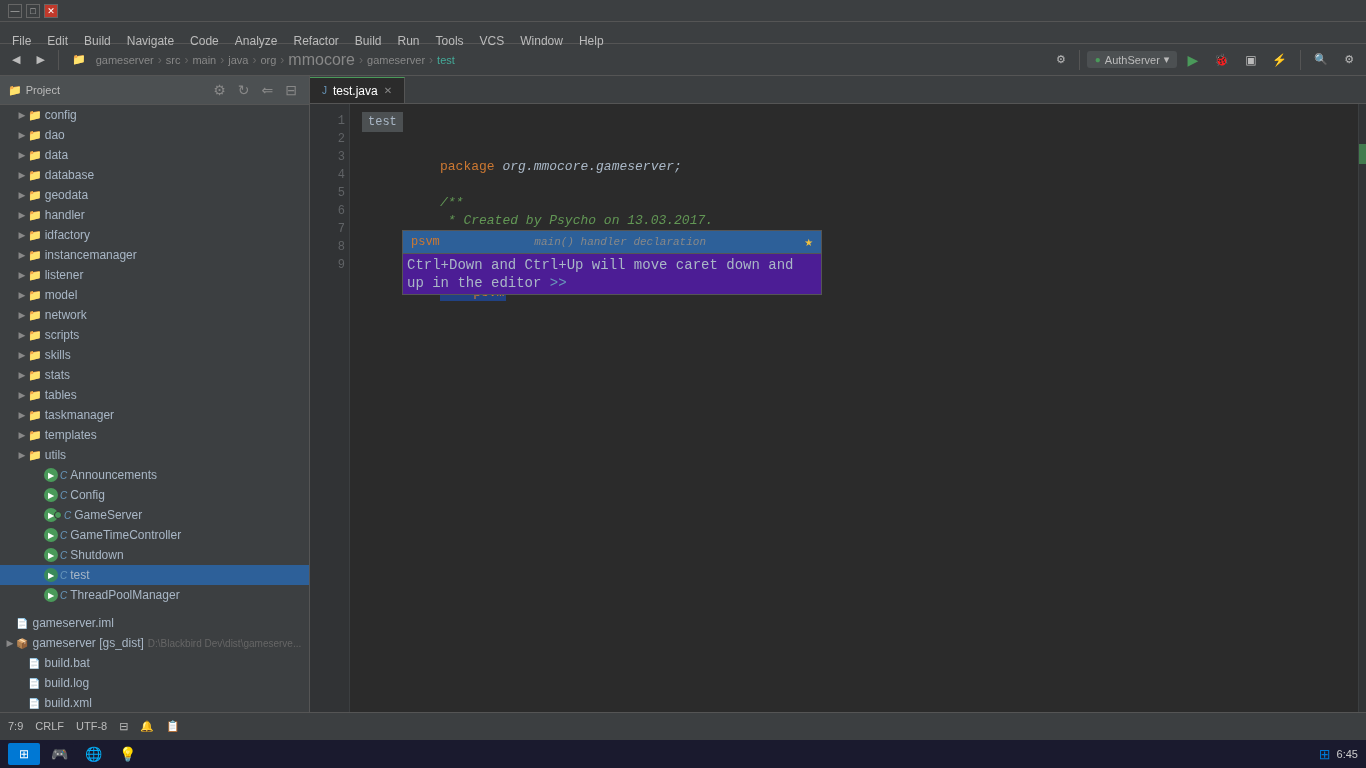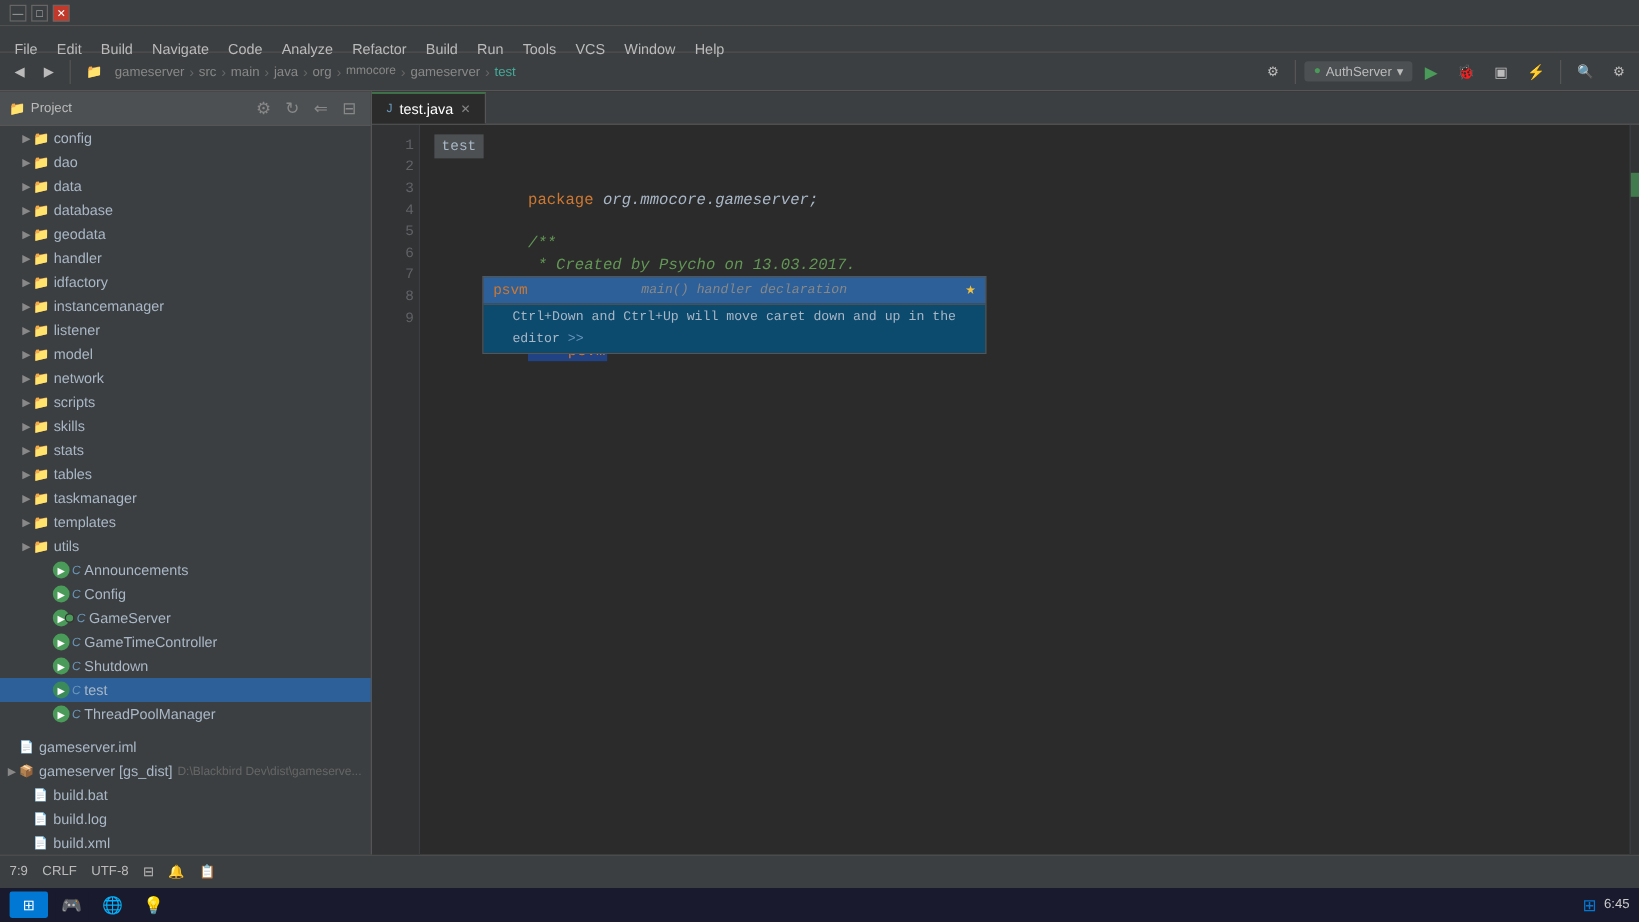--- a/index.html
+++ b/index.html
@@ -218,23 +218,23 @@
       background: #2d6099;
       padding: 2px 8px;
       font-family: 'Courier New', monospace;
       font-size: 12px;
       color: #a9b7c6;
       display: flex;
       align-items: center;
       justify-content: space-between;
     }
     #autocomplete-hint {
-      background: #0c4a6e;
-      padding: 2px 24px;
-      font-size: 11px;
+      background: #4c1d95;
+      padding: 2px 4px;
+      font-size: 14px;
       color: #a9b7c6;
       border-top: 1px solid #555;
     }
 
     
     #right-gutter {
       width: 8px;
       background: #313335;
       border-left: 1px solid #3c3f41;
     }
@@ -350,21 +350,21 @@
   <span style="font-size:11px;color:#888">gameserver</span>
   <span style="color:#666">›</span>
   <span style="font-size:11px;color:#888">src</span>
   <span style="color:#666">›</span>
   <span style="font-size:11px;color:#888">main</span>
   <span style="color:#666">›</span>
   <span style="font-size:11px;color:#888">java</span>
   <span style="color:#666">›</span>
   <span style="font-size:11px;color:#888">org</span>
   <span style="color:#666">›</span>
-  <span style="font-size:10px;color:#888">mmocore</span>
+  <span style="font-size:16px;color:#888">mmocore</span>
   <span style="color:#666">›</span>
   <span style="font-size:11px;color:#888">gameserver</span>
   <span style="color:#666">›</span>
   <span style="font-size:11px;color:#4a9">test</span>
   <div class="toolbar-right">
     <button class="toolbar-btn">⚙</button>
     <div class="toolbar-separator"></div>
     <div class="run-config-selector">
       <span style="color:#4a9a5a;font-size:10px">●</span>
       <span>AuthServer</span>

